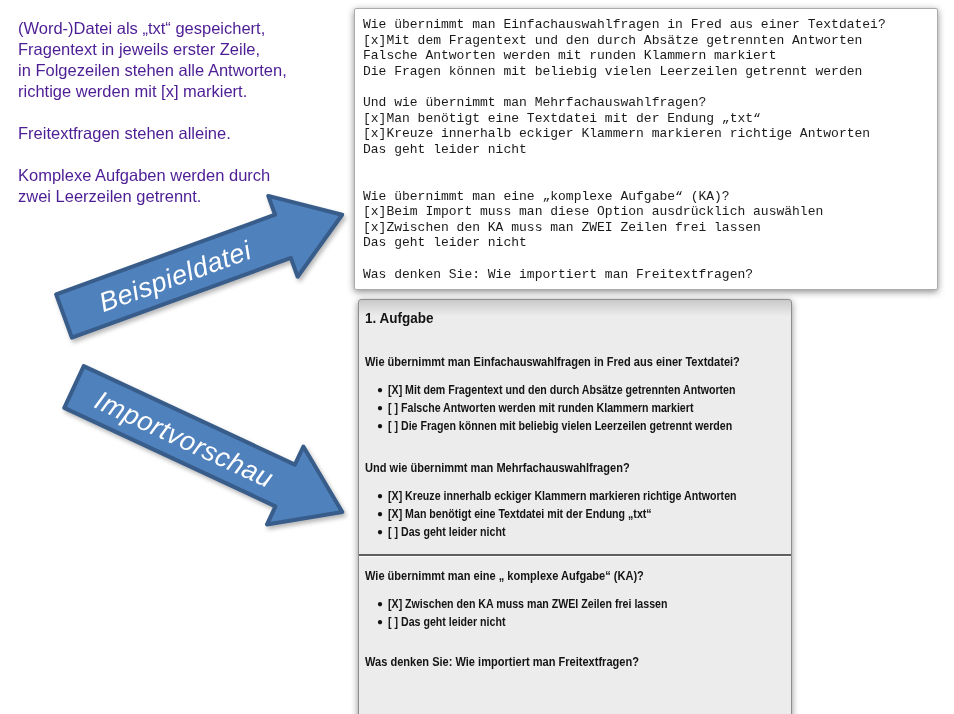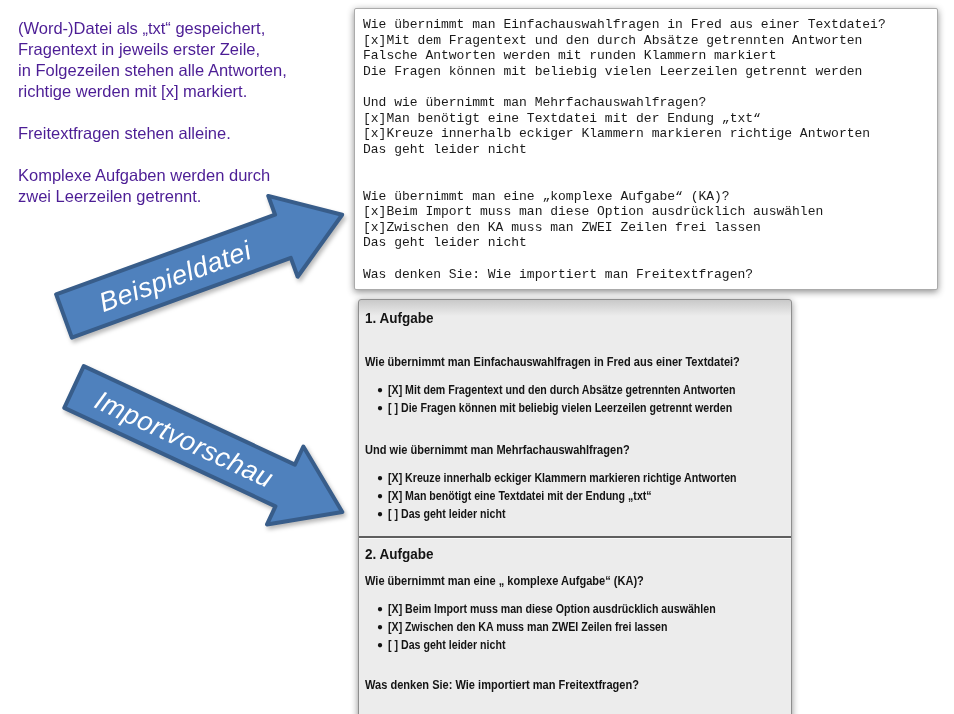--- a/index.html
+++ b/index.html
@@ -118,20 +118,23 @@
   </div>
 
   <div class="pv-q mt28">
     <span class="cx">Wie übernimmt man Einfachauswahlfragen in Fred aus einer Textdatei?</span>
   </div>
   <div class="ans-group">
     <div class="ans">
       <span class="blt">●</span><span class="cx">[X] Mit dem Fragentext und den durch Absätze getrennten Antworten</span>
     </div>
     <div class="ans">
+      <span class="blt">●</span><span class="cx">[ ] Falsche Antworten werden mit runden Klammern markiert</span>
+    </div>
+    <div class="ans">
       <span class="blt">●</span><span class="cx">[ ] Die Fragen können mit beliebig vielen Leerzeilen getrennt werden</span>
     </div>
   </div>
 
   <div class="pv-q mt25">
     <span class="cx">Und wie übernimmt man Mehrfachauswahlfragen?</span>
   </div>
   <div class="ans-group">
     <div class="ans">
       <span class="blt">●</span><span class="cx">[X] Kreuze innerhalb eckiger Klammern markieren richtige Antworten</span>
@@ -139,31 +142,25 @@
     <div class="ans">
       <span class="blt">●</span><span class="cx">[X] Man benötigt eine Textdatei mit der Endung „txt“</span>
     </div>
     <div class="ans">
       <span class="blt">●</span><span class="cx">[ ] Das geht leider nicht</span>
     </div>
   </div>
 
   <hr class="divider mt13">
 
-  <div class="pv-heading mt7">
-    <span class="cx9">2. Aufgabe</span>
-  </div>
 
   <div class="pv-q mt11">
     <span class="cx">Wie übernimmt man eine „ komplexe Aufgabe“ (KA)?</span>
   </div>
   <div class="ans-group">
-    <div class="ans">
-      <span class="blt">●</span><span class="cx">[X] Beim Import muss man diese Option ausdrücklich auswählen</span>
-    </div>
     <div class="ans">
       <span class="blt">●</span><span class="cx">[X] Zwischen den KA muss man ZWEI Zeilen frei lassen</span>
     </div>
     <div class="ans">
       <span class="blt">●</span><span class="cx">[ ] Das geht leider nicht</span>
     </div>
   </div>
 
   <div class="pv-q mt23">
     <span class="cx">Was denken Sie: Wie importiert man Freitextfragen?</span>

